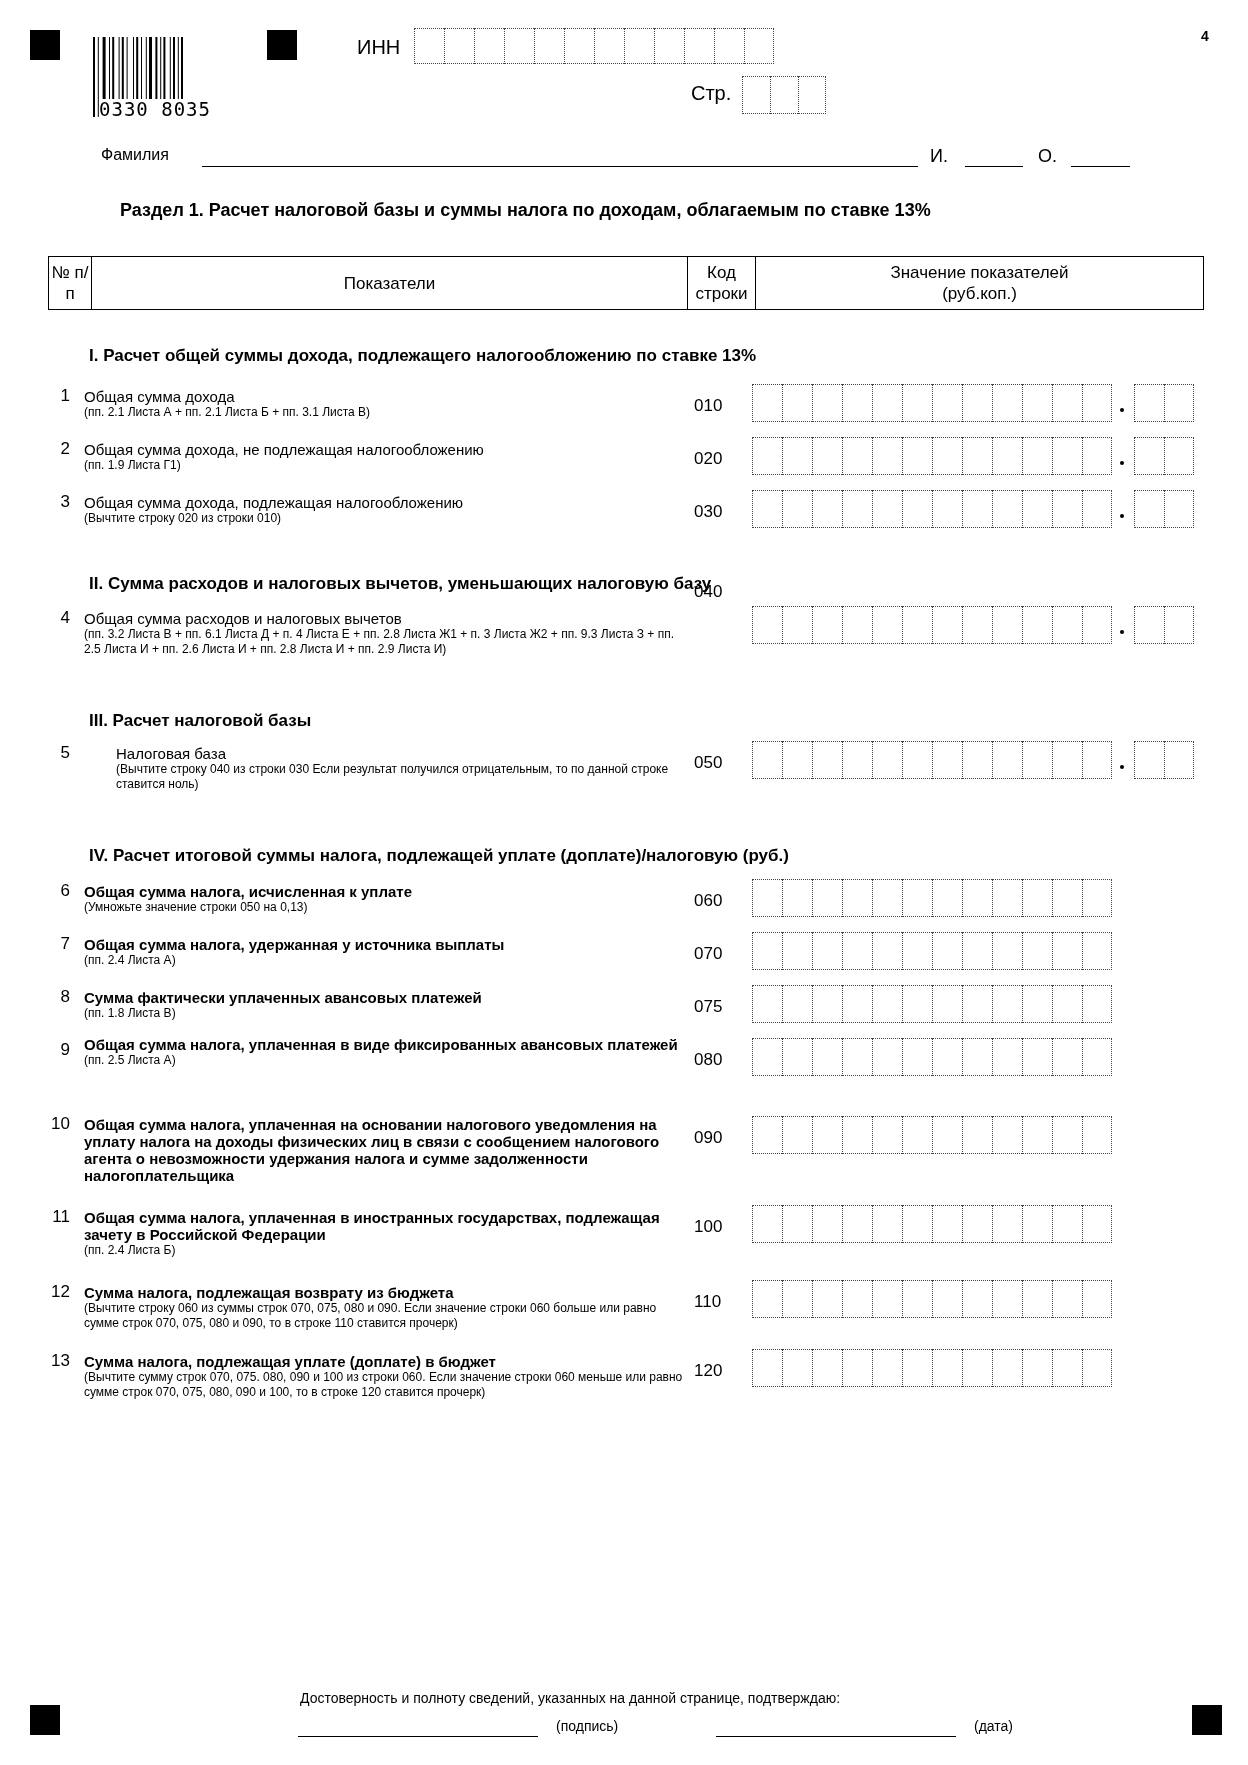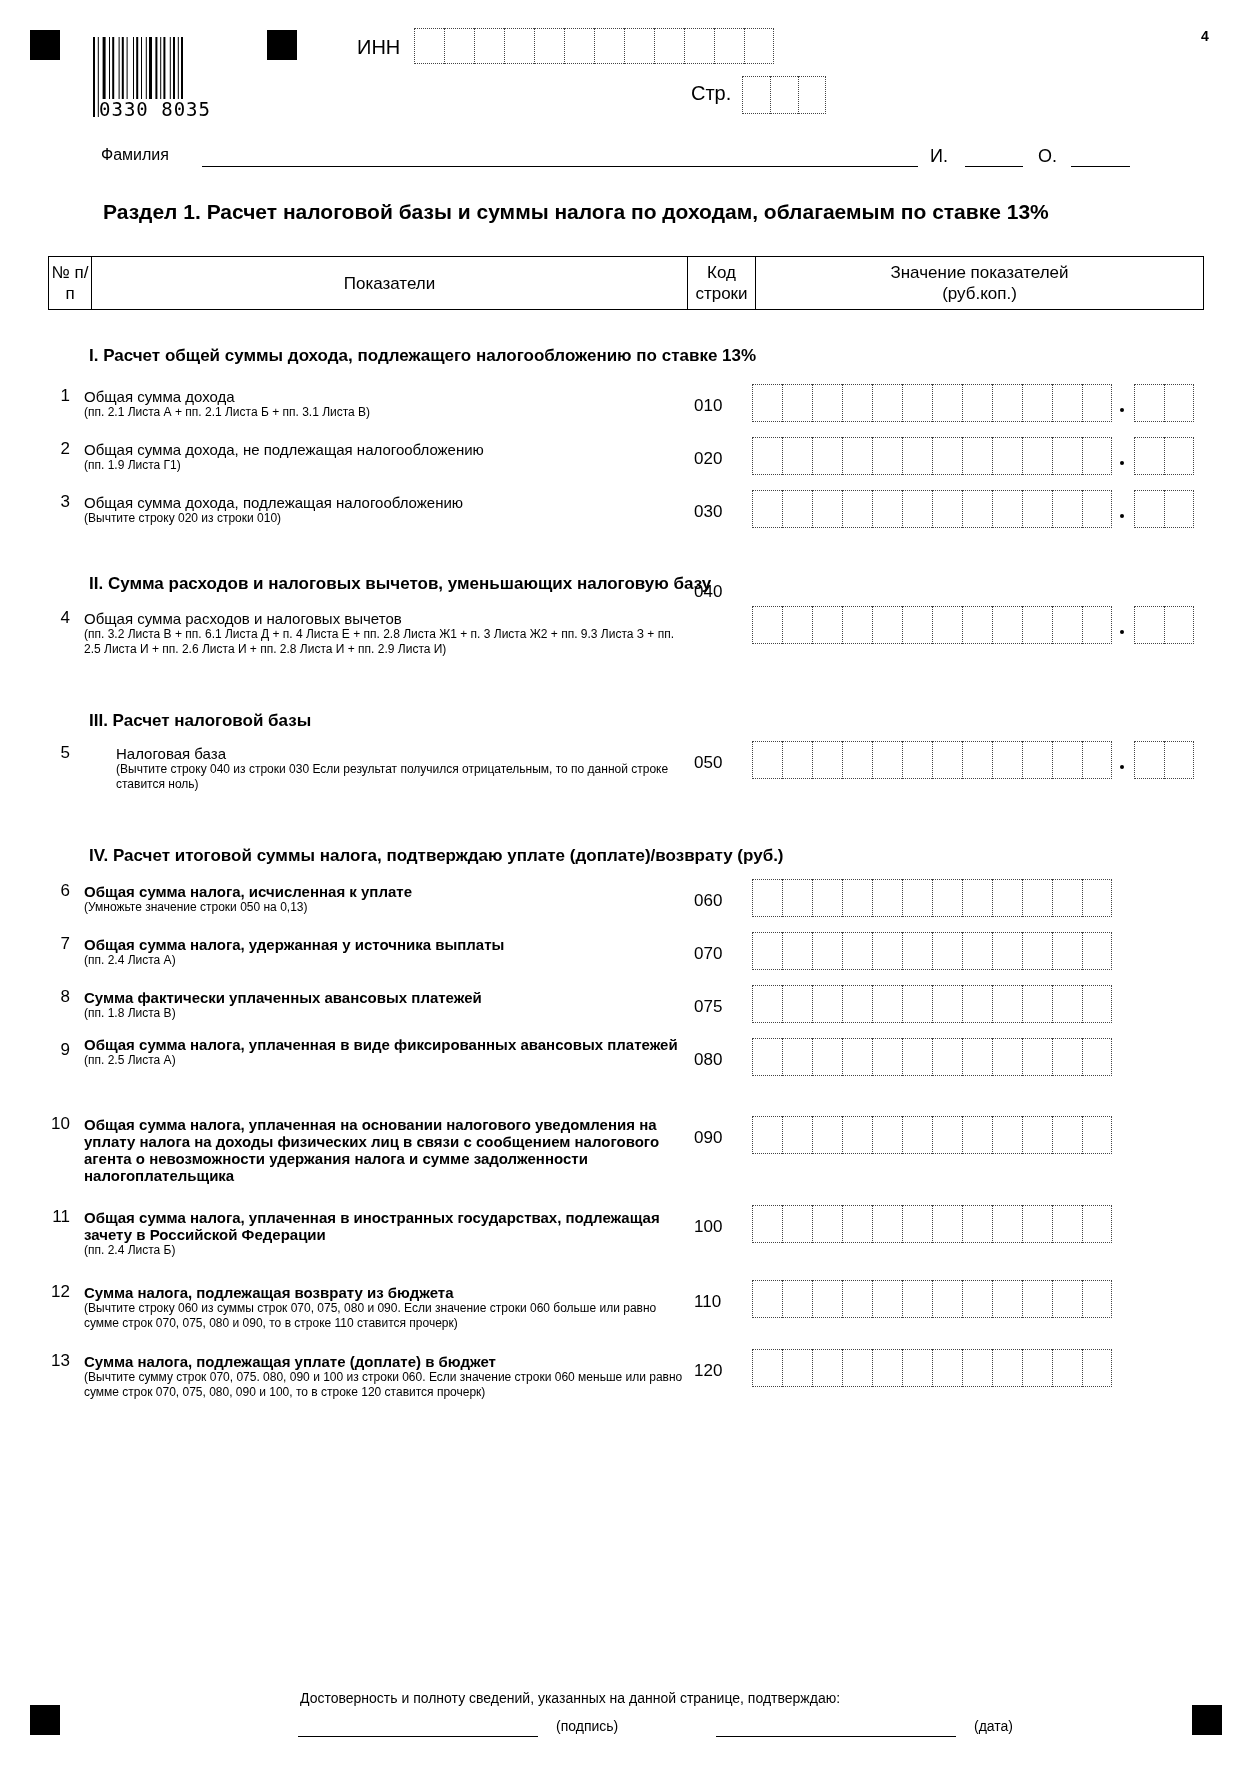--- a/index.html
+++ b/index.html
@@ -82,33 +82,33 @@
   </div>
 <div class="abs" style="left:1201px;top:28px;font-size:14px;font-weight:bold;">4</div>
 
 <div class="abs" style="left:101px;top:146px;font-size:16px;">Фамилия</div>
 <div class="line" style="left:202px;top:150px;width:716px;height:16px;"></div>
 <div class="abs" style="left:930px;top:146px;font-size:18px;">И.</div>
 <div class="line" style="left:965px;top:150px;width:58px;height:16px;"></div>
 <div class="abs" style="left:1038px;top:146px;font-size:18px;">О.</div>
 <div class="line" style="left:1071px;top:150px;width:59px;height:16px;"></div>
 
-<div class="abs" style="left:103px;top:200px;font-size:21px;font-weight:bold;">Раздел 1. Расчет налоговой базы и суммы налога по доходам, облагаемым по ставке 13%</div>
+<div class="abs" style="left:120px;top:200px;font-size:18px;font-weight:bold;">Раздел 1. Расчет налоговой базы и суммы налога по доходам, облагаемым по ставке 13%</div>
 
 <div class="hdr-table">
   <div style="width:42px;">№ п/п</div>
   <div style="width:595px;text-align:center;">Показатели</div>
   <div style="width:67px;">Код строки</div>
   <div style="flex:1;padding:0 120px;">Значение показателей (руб.коп.)</div>
 </div>
 
 <div class="section-title" style="top:346px;">I. Расчет общей суммы дохода, подлежащего налогообложению по ставке 13%</div>
 <div class="section-title" style="top:574px;">II. Сумма расходов и налоговых вычетов, уменьшающих налоговую базу</div>
 <div class="section-title" style="top:711px;">III. Расчет налоговой базы</div>
-<div class="section-title" style="top:846px;">IV. Расчет итоговой суммы налога, подтверждаю уплате (доплате)/возврату (руб.)</div>
+<div class="section-title" style="top:846px;">IV. Расчет итоговой суммы налога, подлежащей уплате (доплате)/налоговую (руб.)</div>
 
 <div id="rows">
     <div>
       <div class="row-num" style="left: 46px; top: 386px;">1</div>
       <div class="row-title" style="top: 388px;"><span>Общая сумма дохода</span><span class="row-hint">(пп. 2.1 Листа А + пп. 2.1 Листа Б + пп. 3.1 Листа В)</span></div>
       <div class="row-code" style="top: 396px;">010</div>
       <div class="cells" style="left: 752px; top: 384px; height: 38px;">
         <div class="cell-group">
           <div class="cell" style="width: 30px; height: 38px;"></div>
           <div class="cell" style="width: 30px; height: 38px;"></div>

